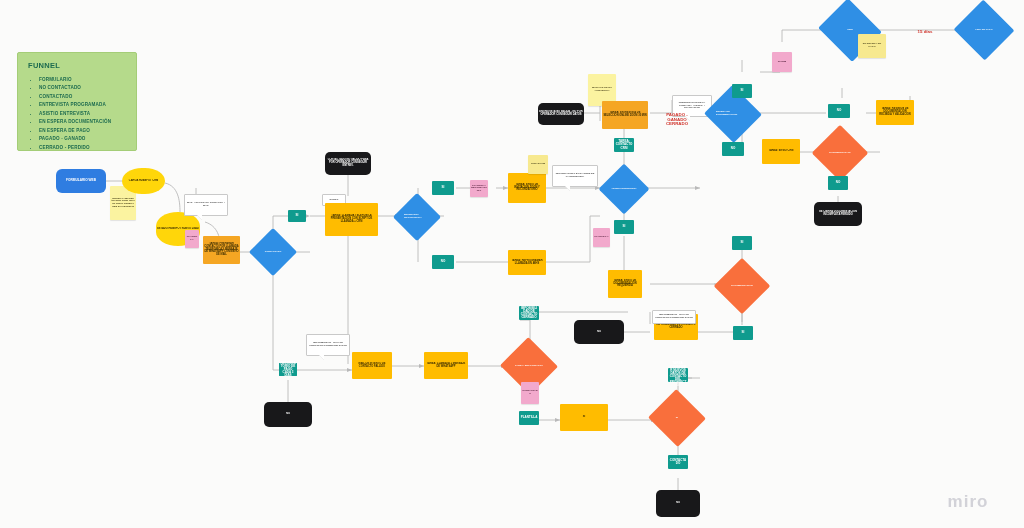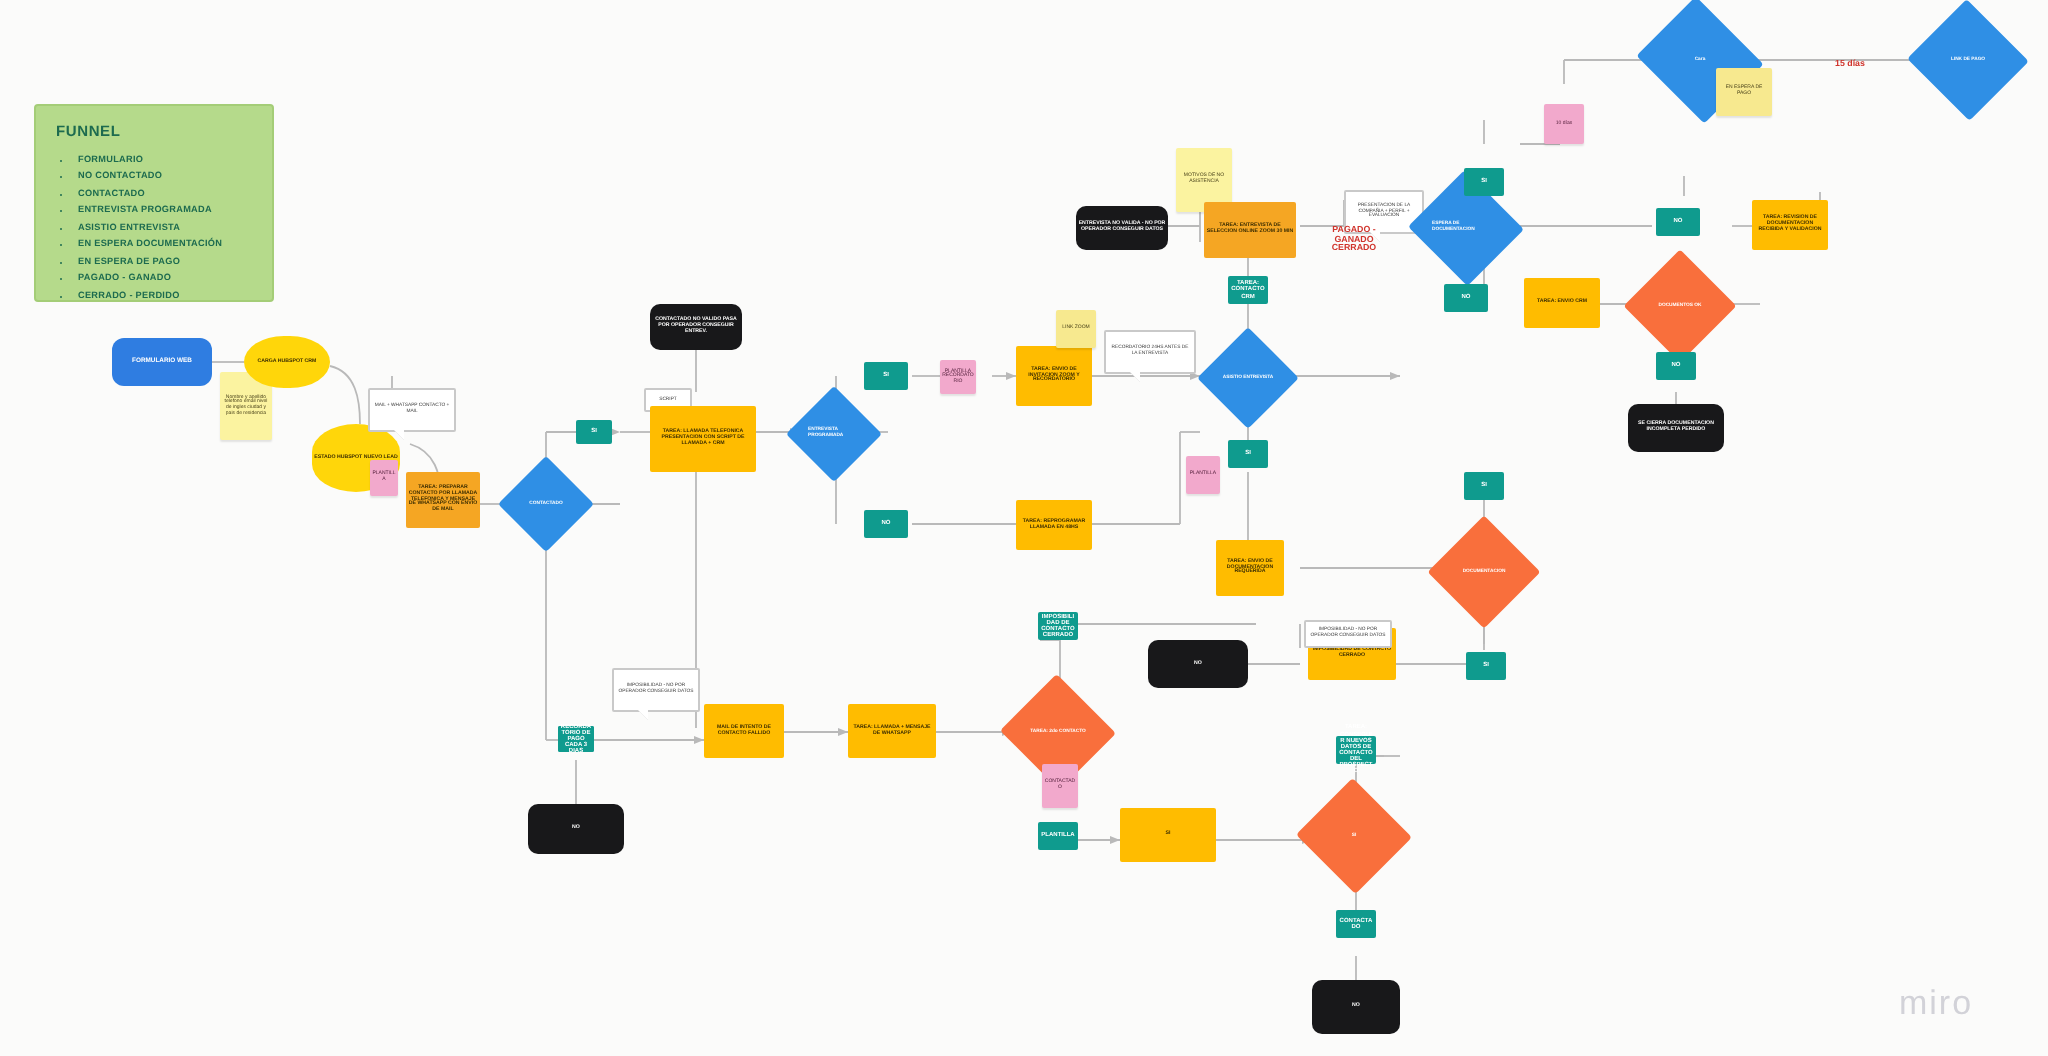--- a/index.html
+++ b/index.html
@@ -8,21 +8,21 @@
     width:1024px;height:528px;
     background:#fbfbfa;
     font-family:"Liberation Sans", sans-serif;
     overflow:hidden;
     position:relative;
   }
   #board{position:absolute;left:0;top:0;width:1024px;height:528px;}
   svg.edges{position:absolute;left:0;top:0;width:1024px;height:528px;pointer-events:none;}
 
   .node{position:absolute;box-sizing:border-box;display:flex;align-items:center;justify-content:center;text-align:center;}
-  .node .t{display:block;width:100%;padding:1px;line-height:1.05;word-break:break-word;overflow:hidden;}
+  .node .t{display:block;width:100%;padding:1px;line-height:1.05;word-break:break-word;overflow:hidden;font-weight:bold;}
 
   
   .legend{
     background:#b5da8b;border:1px solid #a4cd77;border-radius:2px;
     display:block;text-align:left;padding:8px 10px;
   }
   .legend-title{color:#1d6b4f;font-weight:bold;font-size:7.5px;letter-spacing:.3px;margin-bottom:6px;}
   .legend ul{margin:0;padding-left:11px;}
   .legend li{color:#1d6b4f;font-size:4.6px;font-weight:bold;line-height:1.85;letter-spacing:.15px;list-style:disc;}
 

